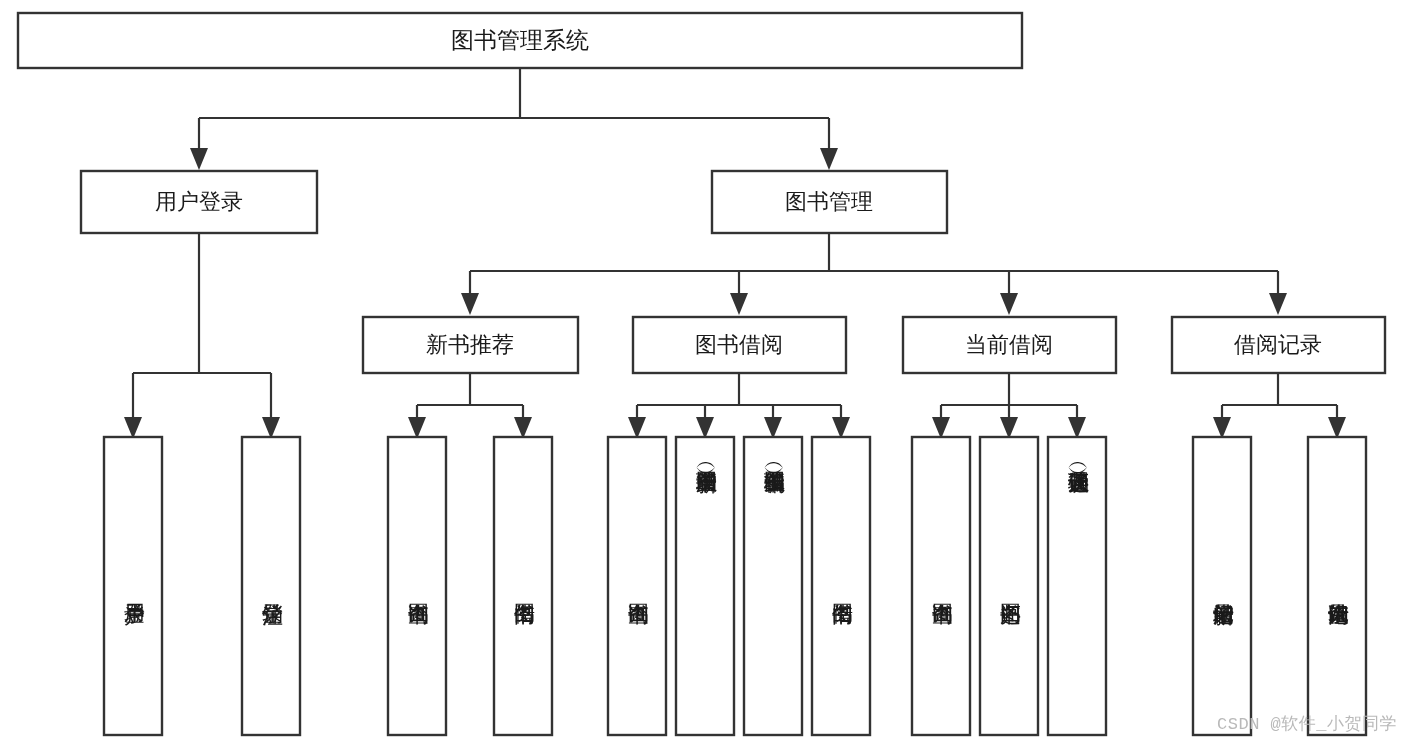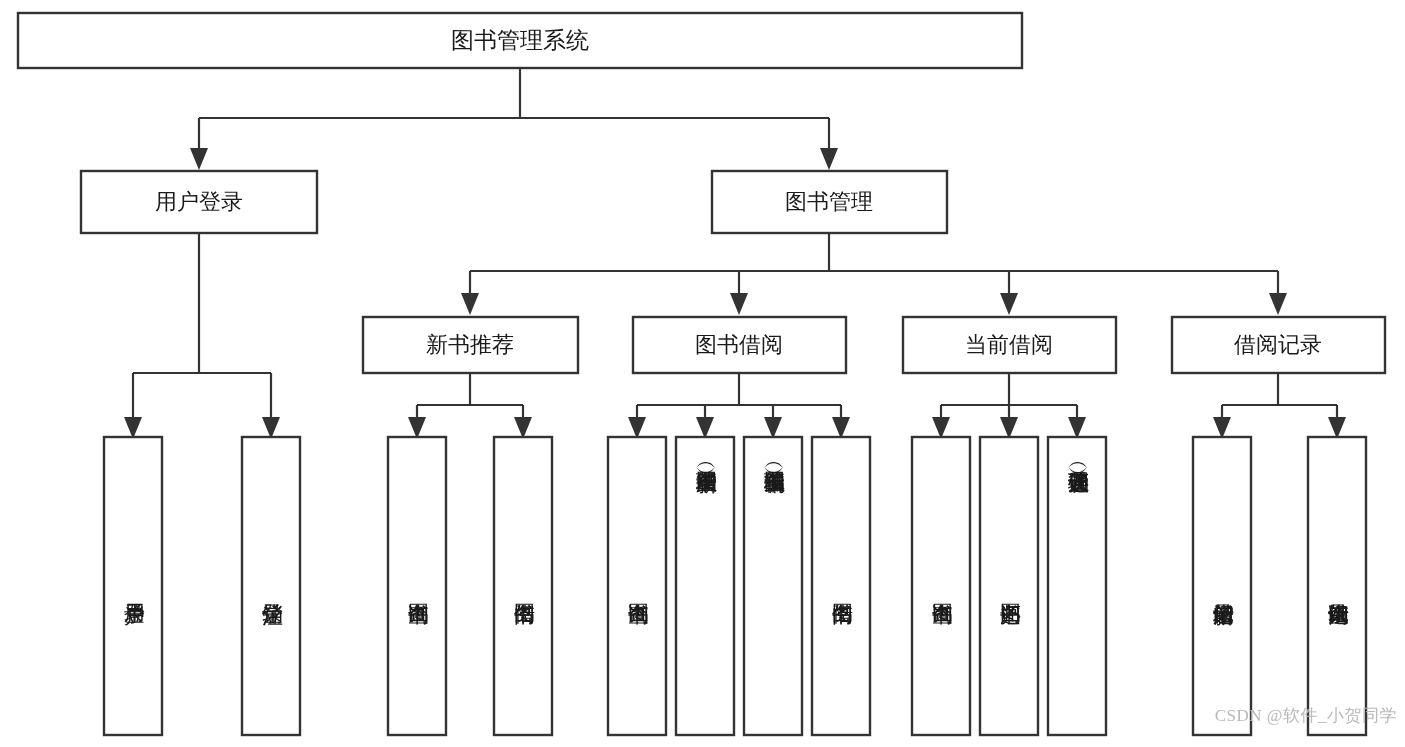--- a/index.html
+++ b/index.html
@@ -49,22 +49,22 @@
     font-size: 23px;
     dominant-baseline: middle;
   }
   .label-v {
     font-size: 21px;
     dominant-baseline: middle;
   }
   .watermark {
     position: absolute;
     right: 8px;
-    bottom: 20px;
-    font-family: Liberation Serif, serif;
+    bottom: 12px;
+    font-family: Liberation Mono, monospace;
     font-size: 17px;
     color: #b9b9b9;
     letter-spacing: 0.5px;
     white-space: nowrap;
     pointer-events: none;
   }
 </style>
 </head>
 <body>
 

